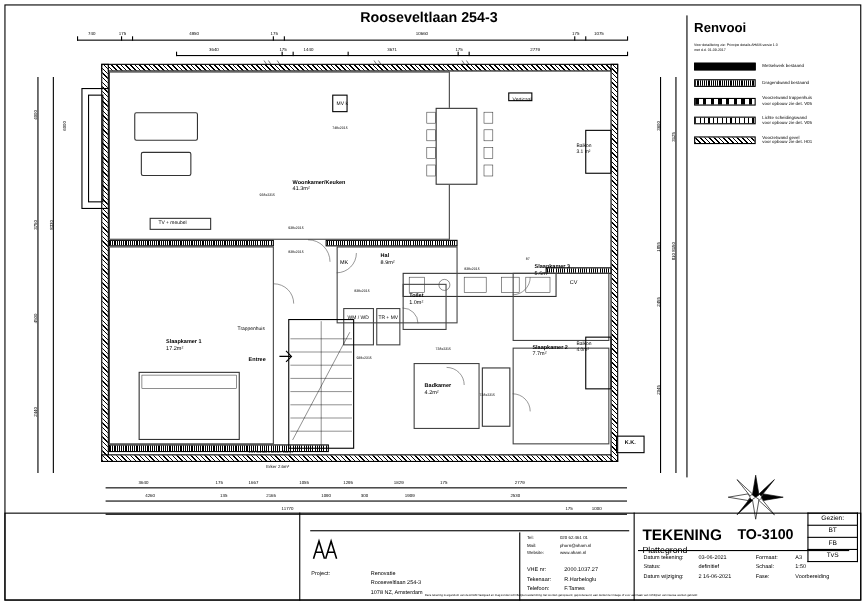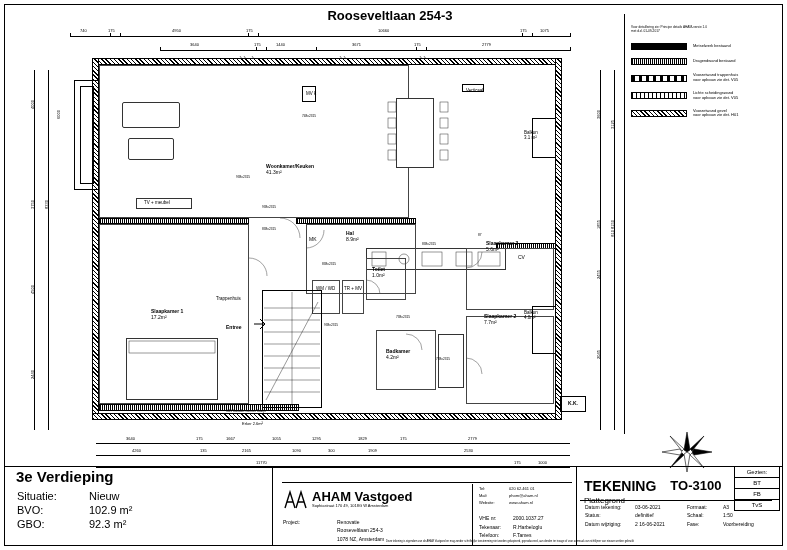--- a/index.html
+++ b/index.html
@@ -39,20 +39,21 @@
 </head>
 <body>
 
 <div id="sheet">
 
   <div class="abs bd" style="left:4px;top:4px;width:779px;height:542px;"></div>
 
   <div class="abs ttl" style="left:240px;top:8px;width:300px;">Rooseveltlaan 254-3</div>
 
   <div class="abs" style="left:631px;top:18px;width:148px;height:160px;">
+    <div class="b" style="font-size:12px;">Renvooi</div>
     <div class="tiny" style="margin-top:8px;">Voor detaillering zie: Principe details AHAM-versie 1.0</div>
     <div class="tiny">met d.d. 01-09-2017</div>
 
     <div style="margin-top:10px;display:flex;align-items:center;">
       <div class="legbox leg1" style="width:56px;"></div>
       <div class="tiny4" style="margin-left:6px;">Metselwerk bestaand</div>
     </div>
     <div style="margin-top:8px;display:flex;align-items:center;">
       <div class="legbox leg2" style="width:56px;"></div>
       <div class="tiny4" style="margin-left:6px;">Dragendwand bestaand</div>
@@ -346,56 +347,33 @@
         <polygon points="10,6 24,19 22,21" fill="#fff"></polygon>
         <polygon points="44,6 30,19 32,21"></polygon>
         <polygon points="10,38 24,25 22,23"></polygon>
         <polygon points="44,38 30,25 32,23" fill="#fff"></polygon>
       </g>
     </svg>
   </div>
 
   <div class="abs bd" style="left:4px;top:466px;width:779px;height:80px;"></div>
 
-  <div class="abs" style="left:16px;top:468px;width:250px;height:76px;">
-    <div class="b" style="font-size:15px;">3e Verdieping</div>
-    <table class="nb" style="margin-top:4px;">
-      <tbody>
-          <tr>
-        <td class="t11" style="width:70px;">Situatie:</td>
-        <td class="t11">Nieuw</td>
-      </tr>
-      <tr>
-        <td class="t11">BVO:</td>
-        <td class="t11">102.9 m²</td>
-      </tr>
-      <tr>
-        <td class="t11">GBO:</td>
-        <td class="t11">92.3 m²</td>
-      </tr>
-    </tbody>
-      </table>
-  </div>
 
   <div class="abs dimv" style="left:272px;top:466px;height:80px;"></div>
 
   <div class="abs dimline" style="left:282px;top:482px;width:290px;"></div>
 
   <div class="abs" style="left:282px;top:486px;width:190px;height:56px;">
     <div style="display:flex;align-items:center;">
       <svg width="26" height="26" viewBox="0 0 26 26">
         <g stroke="#000" stroke-width="1.4" fill="none">
           <path d="M3,22 L8,6 L13,22 M5,16 L11,16"></path>
           <path d="M14,22 L19,6 L24,22 M16,16 L22,16"></path>
         </g>
       </svg>
-      <div style="margin-left:4px;">
-        <div class="b" style="font-size:13px;">AHAM Vastgoed</div>
-        <div class="tiny4">Sophiastraat 170 49, 1018G W Amsterdam</div>
-      </div>
     </div>
     <table class="nb" style="margin-top:6px;">
       <tbody>
           <tr>
             <td class="tiny5" style="width:52px;">Project:</td>
           <td class="tiny5">Renovatie</td>
           </tr>
       <tr>
             <td class="tiny5"></td>
           <td class="tiny5">Rooseveltlaan 254-3</td>

